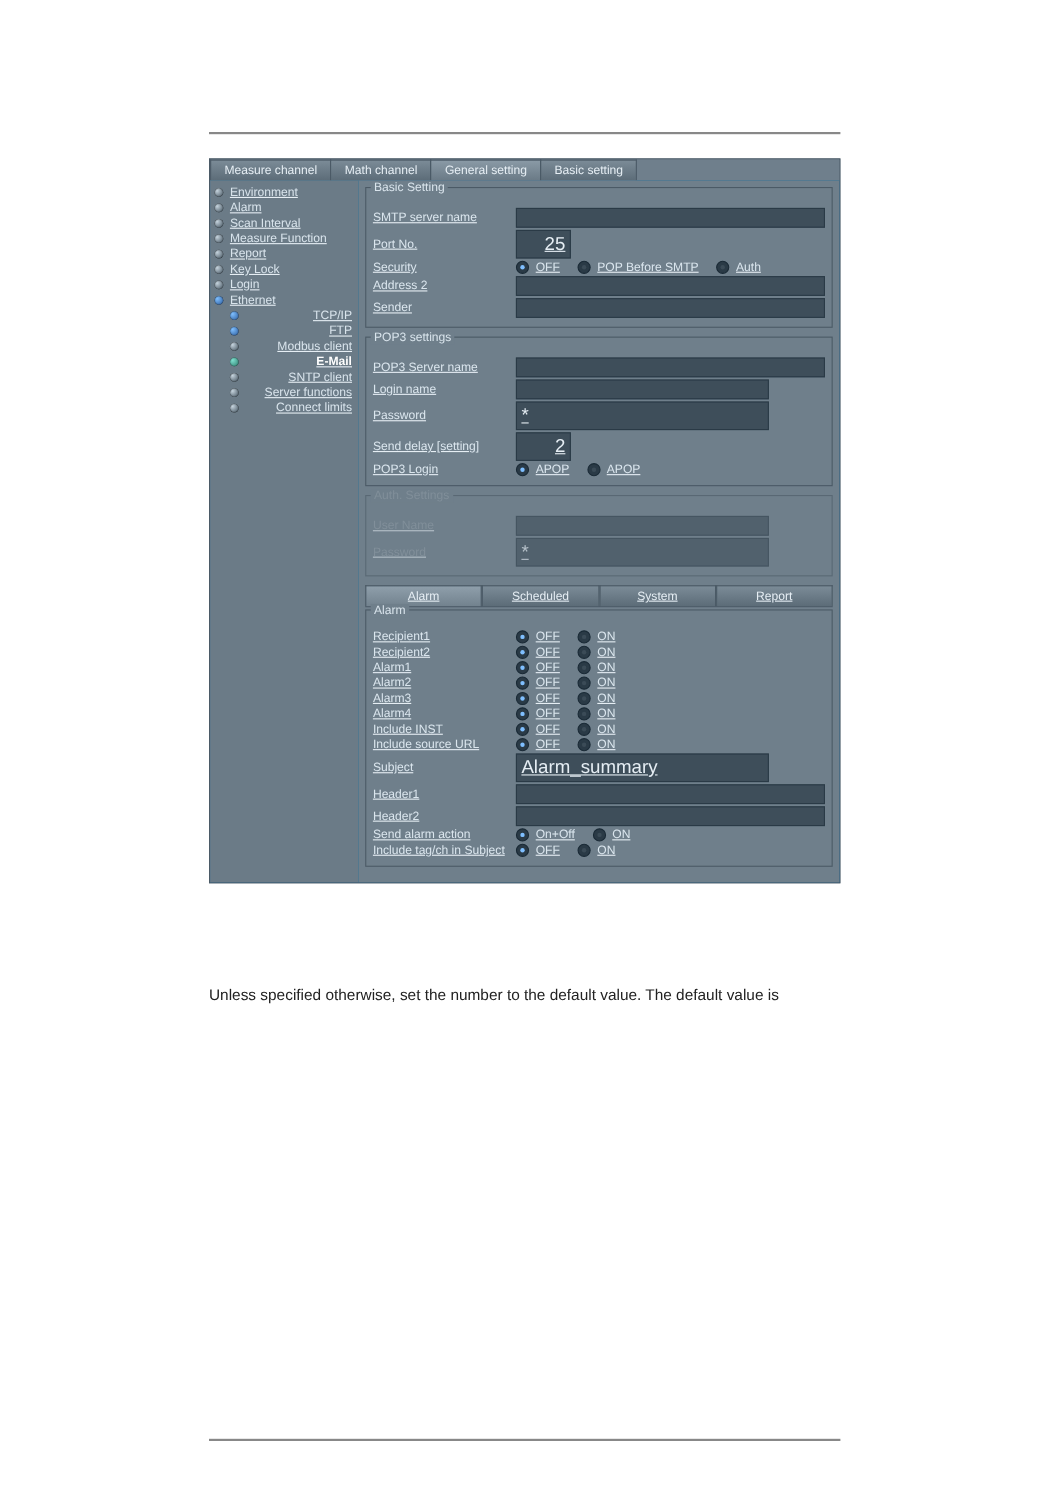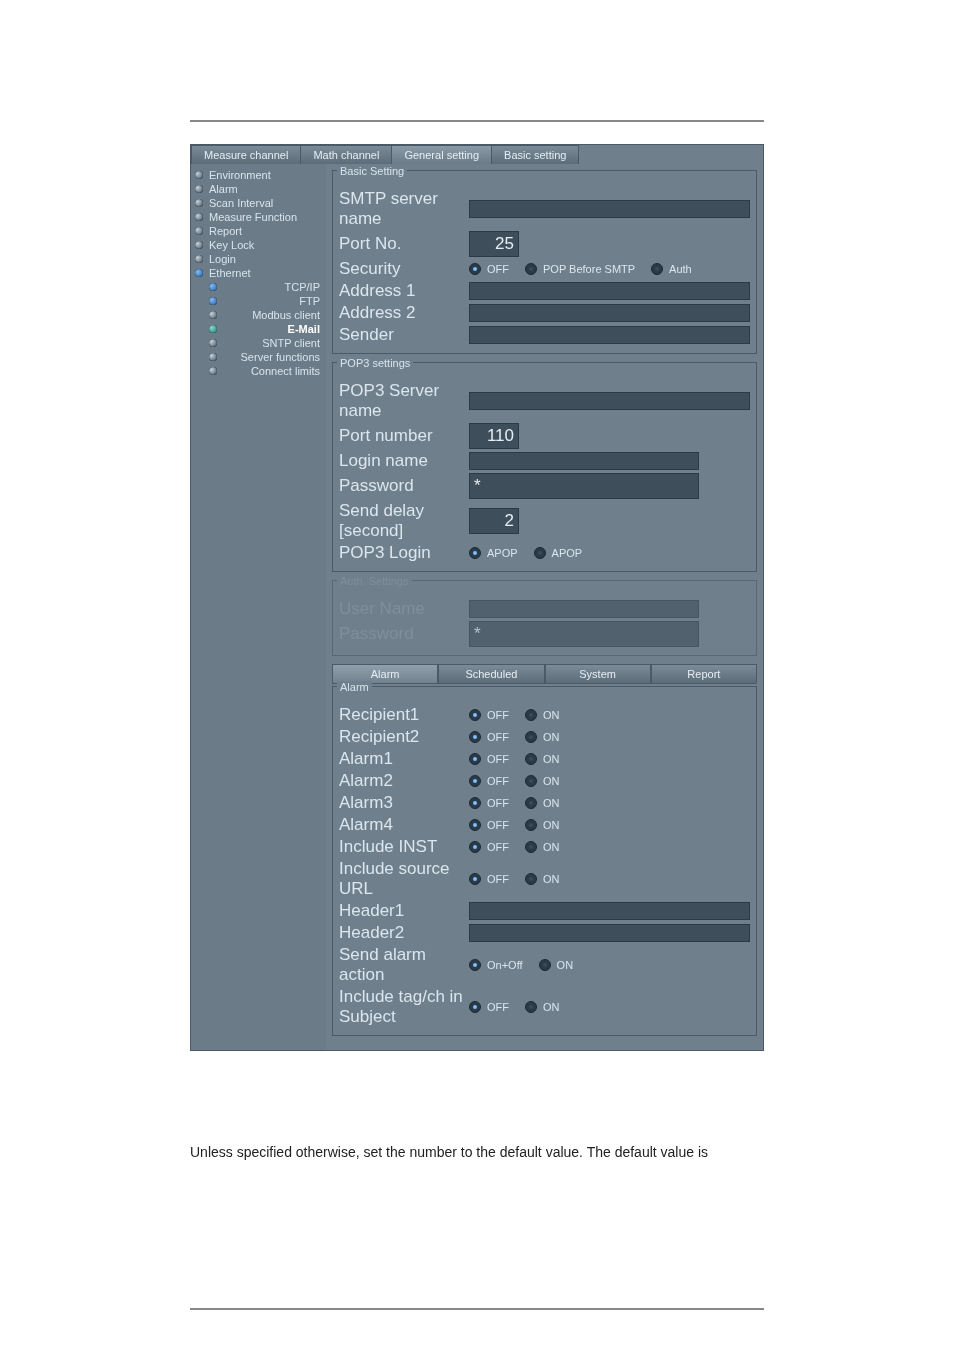--- a/index.html
+++ b/index.html
@@ -48,20 +48,21 @@
     font-size: 11px;
     margin-right: -1px;
     cursor: pointer;
   }
   .tab.active {
     background: linear-gradient(#8a9aa6, #6a7a86);
   }
   .body-area {
     display: flex;
     background: #0369a1;
+    text-decoration: underline;
   }
 
   .sidebar {
     width: 135px;
     background: #6b7b87;
     padding: 4px 0;
   }
   .side-item {
     display: flex;
     align-items: center;
@@ -120,21 +121,21 @@
     display: inline-block;
   }
   .row {
     display: flex;
     align-items: center;
     margin: 2px 0;
   }
   .lbl {
     width: 130px;
     flex: 0 0 auto;
-    font-size: 17px;
+    font-size: 11px;
     color: #dbe6ee;
   }
   .lbl-disabled { color: #8d9aa4; }
   .input {
     background: #3e4e5a;
     border: 1px solid #2a3a46;
     color: #e6eef4;
     font-size: 17px;
     padding: 2px 4px;
     box-sizing: border-box;
@@ -310,53 +311,45 @@
               <div class="radio-group">
                 <span class="radio-dot sel"></span>
                   <span class="radio-label">OFF</span>
                 <span class="radio-dot off"></span>
                   <span class="radio-label">POP Before SMTP</span>
                 <span class="radio-dot off"></span>
                   <span class="radio-label">Auth</span>
               </div>
             </div>
             <div class="row">
-              <div class="lbl">Address 1</div>
-              <div class="input long"></div>
-            </div>
-            <div class="row">
               <div class="lbl">Address 2</div>
               <div class="input long"></div>
             </div>
             <div class="row">
               <div class="lbl">Sender</div>
               <div class="input long"></div>
             </div>
           </div>
 
           <div class="fieldset">
             <span class="legend">POP3 settings</span>
             <div class="row">
               <div class="lbl">POP3 Server name</div>
               <div class="input long"></div>
             </div>
             <div class="row">
-              <div class="lbl">Port number</div>
-              <div class="input short">110</div>
-            </div>
-            <div class="row">
               <div class="lbl">Login name</div>
               <div class="input med"></div>
             </div>
             <div class="row">
               <div class="lbl">Password</div>
               <div class="input med">*</div>
             </div>
             <div class="row">
-              <div class="lbl">Send delay [second]</div>
+              <div class="lbl">Send delay [setting]</div>
               <div class="input short">2</div>
             </div>
             <div class="row">
               <div class="lbl">POP3 Login</div>
               <div class="radio-group">
                 <span class="radio-dot sel"></span>
                   <span class="radio-label">APOP</span>
                 <span class="radio-dot off"></span>
                   <span class="radio-label">APOP</span>
               </div>
@@ -451,20 +444,24 @@
             <div class="row">
               <div class="lbl">Include source URL</div>
               <div class="radio-group">
                 <span class="radio-dot sel"></span>
                   <span class="radio-label">OFF</span>
                 <span class="radio-dot off"></span>
                   <span class="radio-label">ON</span>
               </div>
             </div>
             <div class="row">
+              <div class="lbl">Subject</div>
+              <div class="input med">Alarm_summary</div>
+            </div>
+            <div class="row">
               <div class="lbl">Header1</div>
               <div class="input long"></div>
             </div>
             <div class="row">
               <div class="lbl">Header2</div>
               <div class="input long"></div>
             </div>
             <div class="row">
               <div class="lbl">Send alarm action</div>
               <div class="radio-group">

